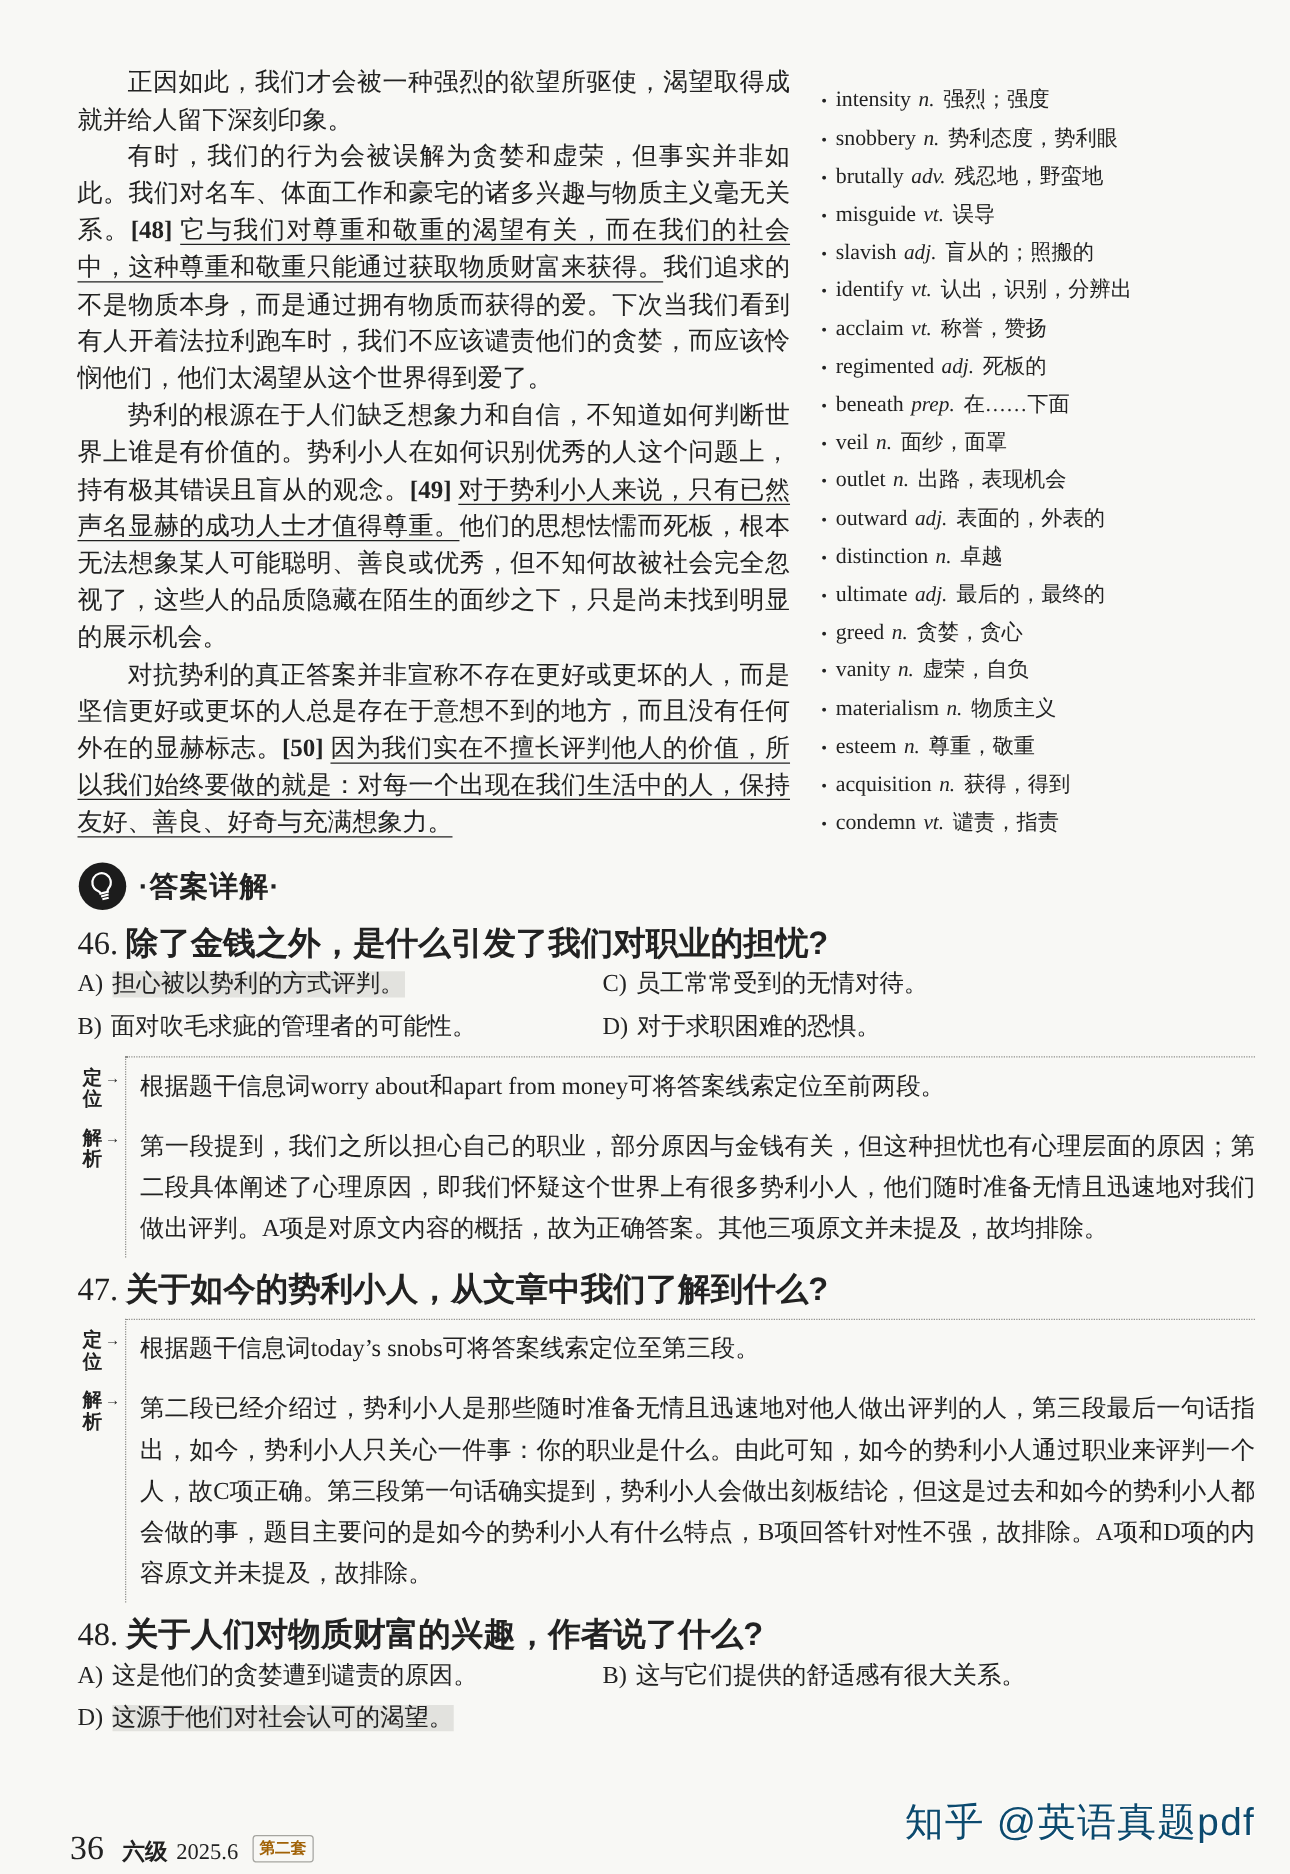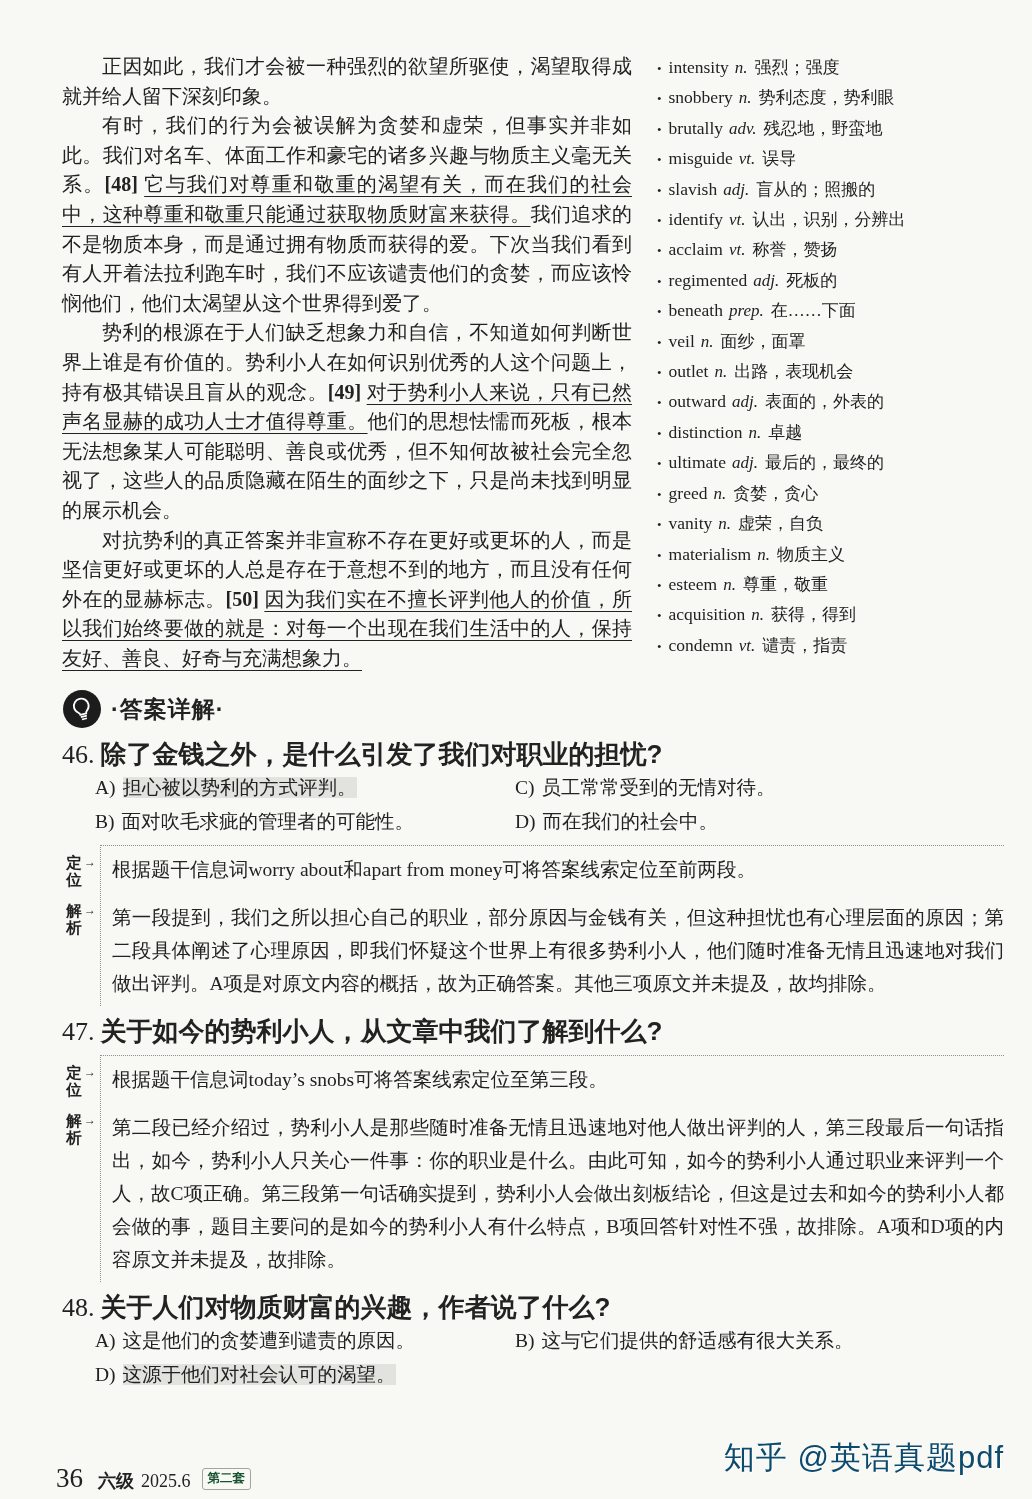--- a/index.html
+++ b/index.html
@@ -10,21 +10,21 @@
     background:#f8f8f5;
   }
   .page {
     position:relative;
     width:1032px; height:1499px;
     background:#f8f8f5;
     padding:52px 28px 0 62px;
     overflow:hidden;
   }
   
-  .columns { display:flex; align-items:flex-start; }
+  .columns { display:flex; align-items:flex-end; }
   .left-col { width:570px; font-size:20px; line-height:29.6px; text-align:justify; }
   .left-col p { text-indent:2em; }
   .marker { font-weight:bold; }
   .underlined {
     text-decoration:underline;
     text-decoration-thickness:1px;
     text-underline-offset:5px;
   }
   .divider { width:0; border-left:2px dotted #a9a9a6; margin-left:10px; margin-right:13px; }
   .right-col { flex:1; padding-top:1px; font-size:17px; line-height:29.4px; }
@@ -34,21 +34,20 @@
   .vocab-pos { font-style:italic; margin:0 7px 0 6px; }
   
   .ans-header { display:flex; align-items:center; margin-top:16px; }
   .bulb-wrap { width:40px; height:40px; margin-right:9px; flex:0 0 auto; }
   .ans-title { font-family:"Liberation Sans", sans-serif; font-weight:bold; font-size:23px; letter-spacing:1px; }
   .question { margin-top:9px; }
   .stem { font-size:26px; line-height:33px; }
   .stem-num { margin-right:6px; }
   .stem-text { font-family:"Liberation Sans", sans-serif; font-weight:bold; }
   .options {
-    margin-left:33px;
     display:grid;
     grid-template-columns:420px 1fr;
     font-size:19.5px;
     line-height:33.5px;
   }
   .opt-label { margin-right:7px; }
   .opt-text.hl { background:#e2e2de; }
   .explain {
     position:relative;
     margin-left:38px;
@@ -67,21 +66,21 @@
   }
   .lbl-arrow { display:inline-block; vertical-align:top; font-size:12px; margin-top:1px; }
   .explain-text { font-size:19.5px; line-height:33px; text-align:justify; }
   
   .footer { position:absolute; left:56px; bottom:5px; display:flex; align-items:baseline; }
   .page-num { font-size:27px; }
   .footer-level { font-family:"Liberation Sans", sans-serif; font-weight:bold; font-size:18px; margin-left:15px; }
   .footer-date { font-size:18px; margin-left:7px; }
   .set-box {
     font-family:"Liberation Sans", sans-serif;
-    font-weight:bold; font-size:12.5px; color:#14532d;
+    font-weight:bold; font-size:12.5px; color:#a16207;
     border:1px solid #a5a5a0; border-radius:3px;
     padding:1px 5px 2px 5px; margin-left:11px;
     align-self:center;
   }
   .watermark {
     position:absolute; right:28px; bottom:20px;
     font-family:"Liberation Sans", sans-serif;
     font-size:31px; color:#0c4a6e; letter-spacing:1px;
     text-shadow:1px 1px 0 #ffffff;
   }
@@ -241,21 +240,21 @@
       </span>
       <span class="ans-title">·答案详解·</span>
     </div>
 
     <div class="question">
       <div class="stem"><span class="stem-num">46.</span><span class="stem-text">除了金钱之外，是什么引发了我们对职业的担忧?</span></div>
       <div class="options">
         <div class="option"><span class="opt-label">A)</span><span class="opt-text hl">担心被以势利的方式评判。</span></div>
         <div class="option"><span class="opt-label">C)</span><span class="opt-text">员工常常受到的无情对待。</span></div>
         <div class="option"><span class="opt-label">B)</span><span class="opt-text">面对吹毛求疵的管理者的可能性。</span></div>
-        <div class="option"><span class="opt-label">D)</span><span class="opt-text">而在我们的社会中。</span></div>
+        <div class="option"><span class="opt-label">D)</span><span class="opt-text">对于求职困难的恐惧。</span></div>
       </div>
       <div class="explain">
         <div class="explain-row">
           <span class="explain-label"><span class="lbl-chars">定位</span><span class="lbl-arrow">→</span></span>
           <div class="explain-text">根据题干信息词worry about和apart from money可将答案线索定位至前两段。</div>
         </div>
         <div class="explain-row">
           <span class="explain-label"><span class="lbl-chars">解析</span><span class="lbl-arrow">→</span></span>
           <div class="explain-text">第一段提到，我们之所以担心自己的职业，部分原因与金钱有关，但这种担忧也有心理层面的原因；第二段具体阐述了心理原因，即我们怀疑这个世界上有很多势利小人，他们随时准备无情且迅速地对我们做出评判。A项是对原文内容的概括，故为正确答案。其他三项原文并未提及，故均排除。</div>
         </div>

